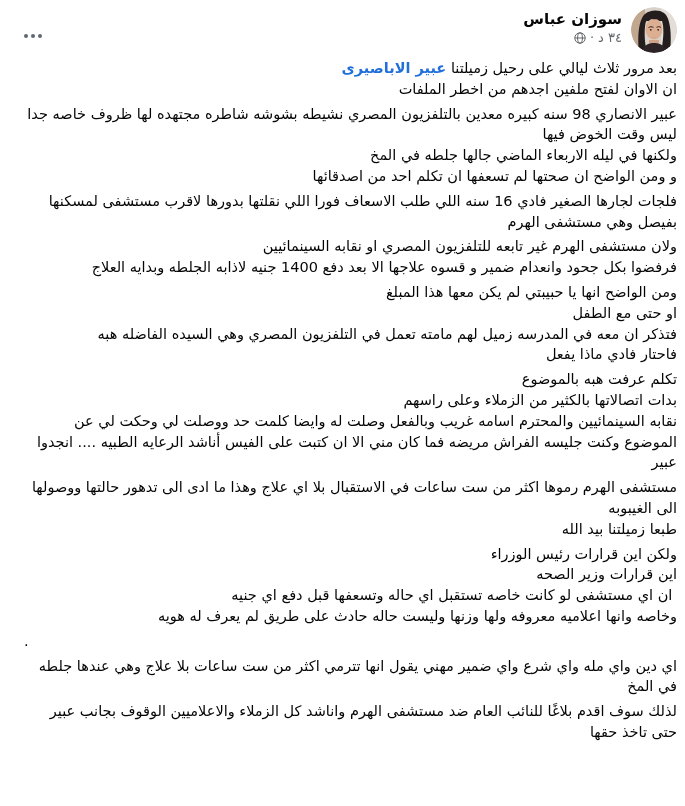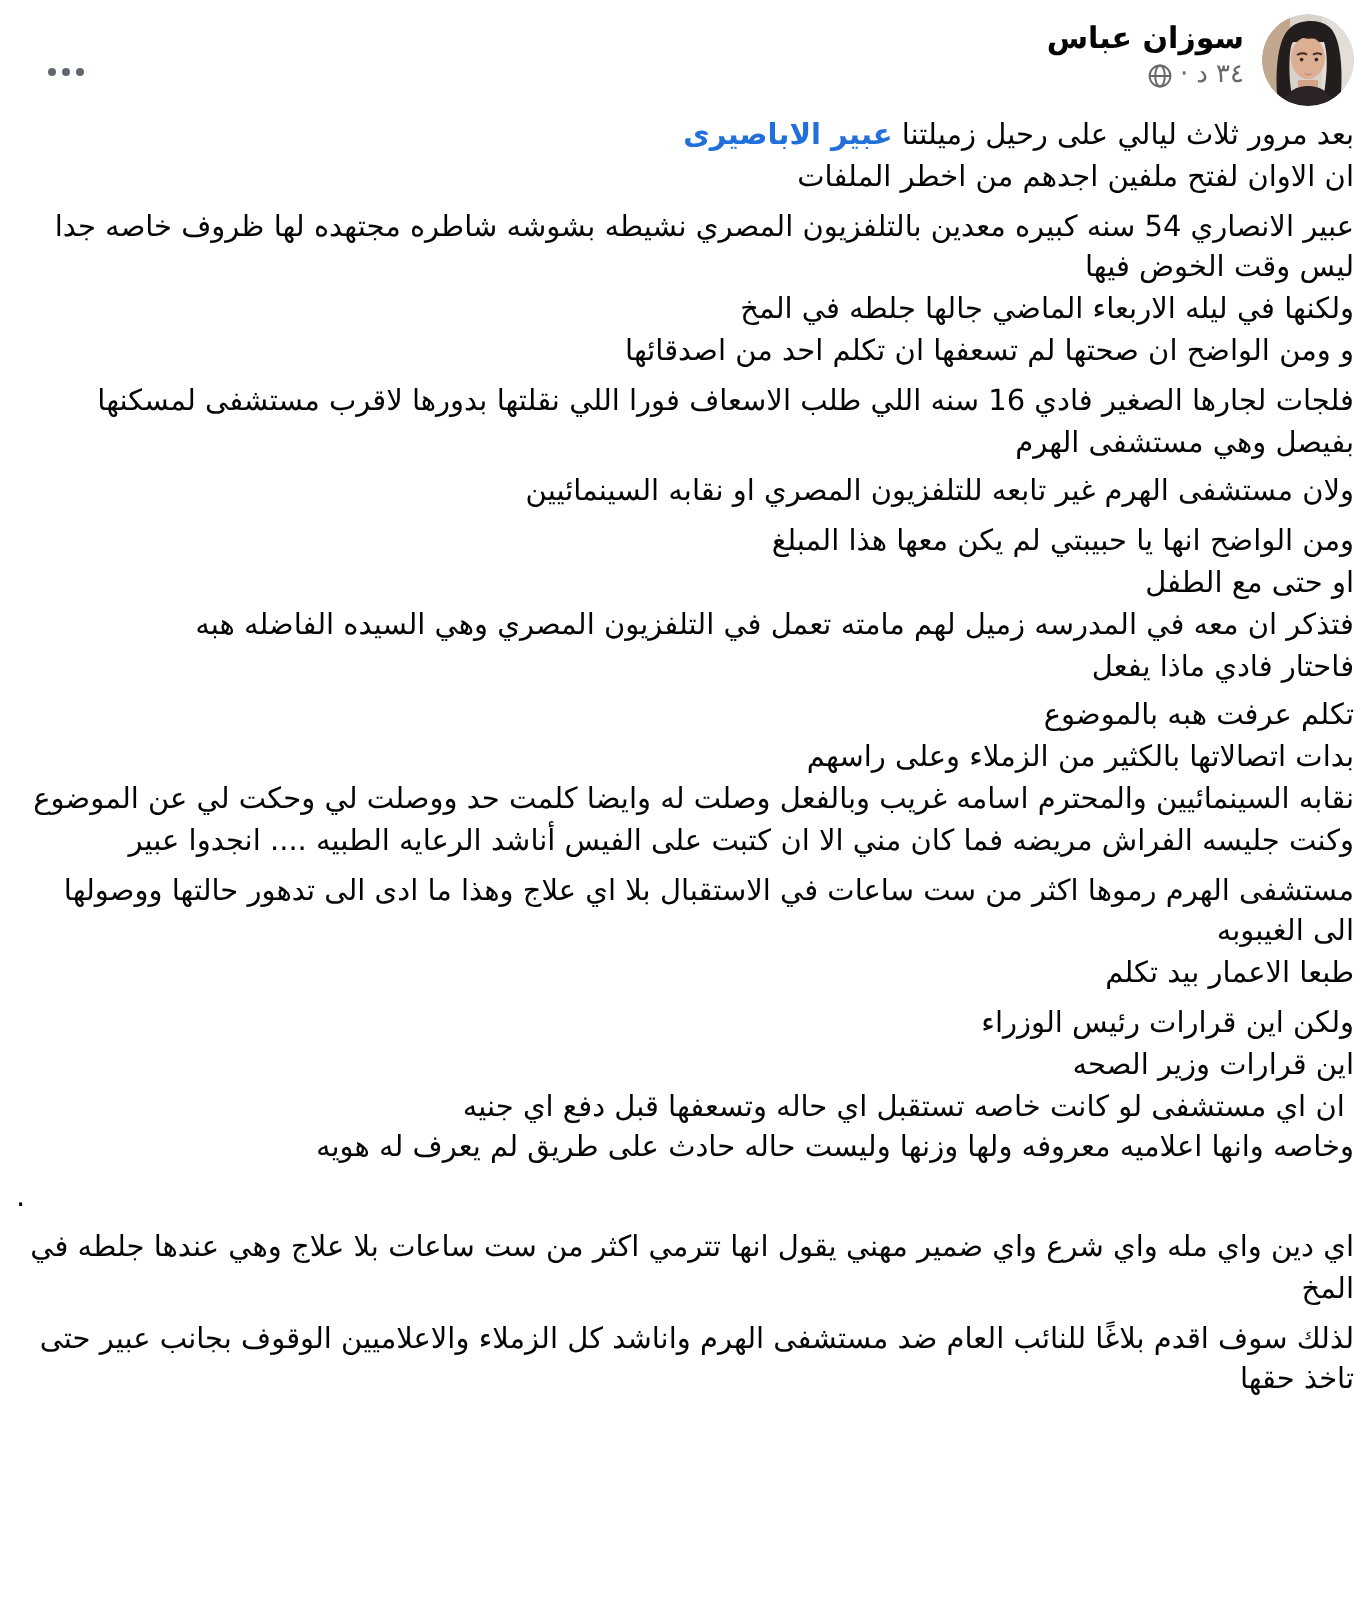--- a/index.html
+++ b/index.html
@@ -67,21 +67,21 @@
   
   .post-body {
     direction: rtl;
     padding: 6px 8px 0 8px;
     font-size: 14.5px;
     line-height: 20.8px;
     text-align: right;
     color: var(--text, #050505);
   }
   .paragraph { margin: 0 0 4px 0; }
-  .line { white-space: pre-wrap; min-height: 20.8px; }
+  .line { white-space: pre-wrap; min-height: 20.8px; margin-left: 16px; }
   .mention {
     color: var(--link, #216fdb);
     font-weight: 600;
     cursor: pointer;
   }
 </style>
 </head>
 <body>
 
 <div class="post">
@@ -140,45 +140,46 @@
       <i></i>
     </div>
   </div>
 
   <div class="post-body">
       <div class="paragraph">
         <div class="line"><span>بعد مرور ثلاث ليالي على رحيل زميلتنا </span><span class="mention">عبير الاباصيرى</span></div>
         <div class="line">ان الاوان لفتح ملفين اجدهم من اخطر الملفات</div>
       </div>
       <div class="paragraph">
-        <div class="line">عبير الانصاري 54 سنه كبيره معدين بالتلفزيون المصري نشيطه بشوشه شاطره مجتهده لها ظروف خاصه جدا</div>
+        <div class="line">عبير الانصاري 98 سنه كبيره معدين بالتلفزيون المصري نشيطه بشوشه شاطره مجتهده لها ظروف خاصه جدا</div>
         <div class="line">ليس وقت الخوض فيها</div>
         <div class="line">ولكنها في ليله الاربعاء الماضي جالها جلطه في المخ</div>
         <div class="line">و ومن الواضح ان صحتها لم تسعفها ان تكلم احد من اصدقائها</div>
       </div>
       <div class="paragraph">
         <div class="line">فلجات لجارها الصغير فادي 16 سنه اللي طلب الاسعاف فورا اللي نقلتها بدورها لاقرب مستشفى لمسكنها بفيصل وهي مستشفى الهرم</div>
       </div>
       <div class="paragraph">
         <div class="line">ولان مستشفى الهرم غير تابعه للتلفزيون المصري او نقابه السينمائيين</div>
+        <div class="line">فرفضوا بكل جحود وانعدام ضمير و قسوه علاجها الا بعد دفع 1400 جنيه لاذابه الجلطه وبدايه العلاج</div>
       </div>
       <div class="paragraph">
         <div class="line">ومن الواضح انها يا حبيبتي لم يكن معها هذا المبلغ</div>
         <div class="line">او حتى مع الطفل</div>
         <div class="line">فتذكر ان معه في المدرسه زميل لهم مامته تعمل في التلفزيون المصري وهي السيده الفاضله هبه</div>
         <div class="line">فاحتار فادي ماذا يفعل</div>
       </div>
       <div class="paragraph">
         <div class="line">تكلم عرفت هبه بالموضوع</div>
         <div class="line">بدات اتصالاتها بالكثير من الزملاء وعلى راسهم</div>
         <div class="line">نقابه السينمائيين والمحترم اسامه غريب وبالفعل وصلت له وايضا كلمت حد ووصلت لي وحكت لي عن الموضوع وكنت جليسه الفراش مريضه فما كان مني الا ان كتبت على الفيس أناشد الرعايه الطبيه .... انجدوا عبير</div>
       </div>
       <div class="paragraph">
         <div class="line">مستشفى الهرم رموها اكثر من ست ساعات في الاستقبال بلا اي علاج وهذا ما ادى الى تدهور حالتها ووصولها الى الغيبوبه</div>
-        <div class="line">طبعا الاعمار بيد تكلم</div>
+        <div class="line">طبعا زميلتنا بيد الله</div>
       </div>
       <div class="paragraph">
         <div class="line">ولكن اين قرارات رئيس الوزراء</div>
         <div class="line">اين قرارات وزير الصحه</div>
         <div class="line"> ان اي مستشفى لو كانت خاصه تستقبل اي حاله وتسعفها قبل دفع اي جنيه</div>
         <div class="line">وخاصه وانها اعلاميه معروفه ولها وزنها وليست حاله حادث على طريق لم يعرف له هويه</div>
       </div>
       <div class="paragraph">
         <div class="line" dir="ltr" style="text-align: left;">.</div>
       </div>

